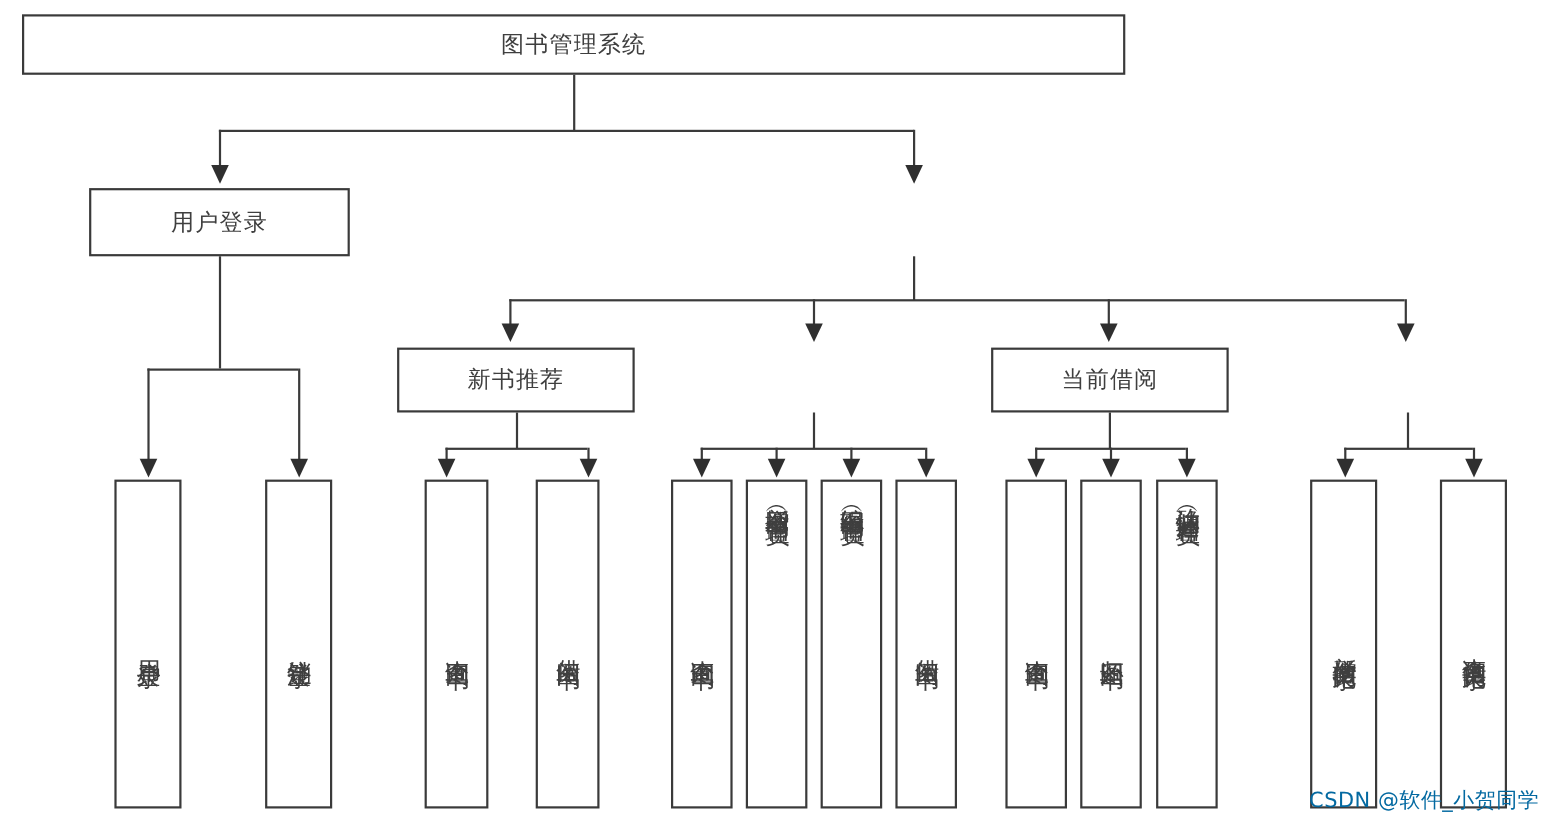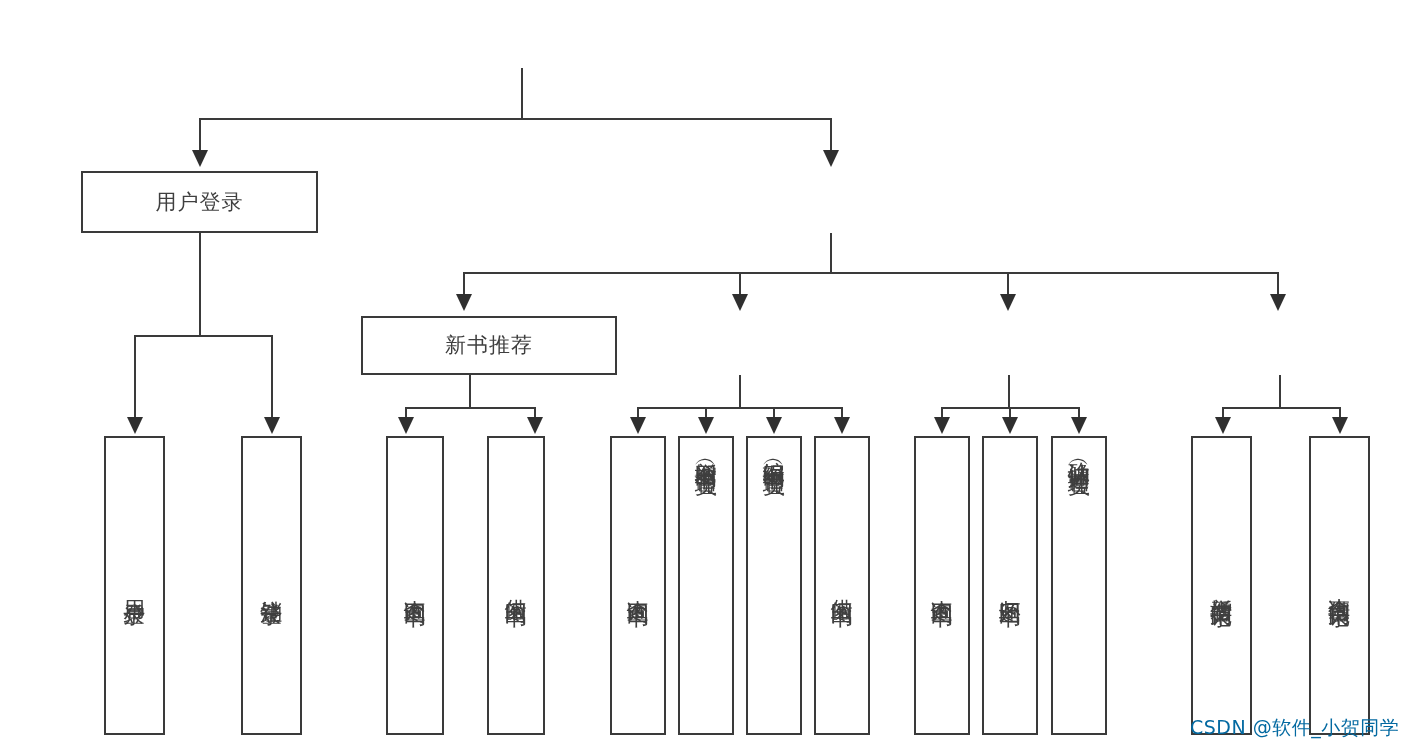--- a/index.html
+++ b/index.html
@@ -82,20 +82,23 @@
     letter-spacing: 0.5px;
     white-space: nowrap;
     font-family: "DejaVu Sans", "Liberation Sans", sans-serif;
   }
 </style>
 </head>
 <body>
 
 <div id="canvas">
 
+  <div class="node" style="left:20px; top:13px; width:1003px; height:55px;">
+    <span class="node-label">图书管理系统</span>
+  </div>
 
   <div class="vline" style="left:521px; top:68px; height:51px;"></div>
 
   <div class="hline" style="left:199px; top:118px; width:632px;"></div>
 
   <div class="vline" style="left:199px; top:118px; height:34px;"></div>
   <div class="arrow" style="left:192px; top:150px;"></div>
 
   <div class="vline" style="left:830px; top:118px; height:34px;"></div>
   <div class="arrow" style="left:823px; top:150px;"></div>
@@ -116,22 +119,25 @@
   <div class="hline" style="left:463px; top:272px; width:814px;"></div>
   <div class="vline" style="left:463px; top:272px; height:24px;"></div>
   <div class="arrow" style="left:456px; top:294px;"></div>
   <div class="vline" style="left:739px; top:272px; height:24px;"></div>
   <div class="arrow" style="left:732px; top:294px;"></div>
   <div class="vline" style="left:1007px; top:272px; height:24px;"></div>
   <div class="arrow" style="left:1000px; top:294px;"></div>
   <div class="vline" style="left:1277px; top:272px; height:24px;"></div>
   <div class="arrow" style="left:1270px; top:294px;"></div>
 
-  <div class="node" style="left:361px; top:316px; width:256px; height:59px;">
+  <div class="node" style="left:361px; top:316px; width:216px; height:59px;">
     <span class="node-label">新书推荐</span>
+  </div>
+  <div class="node" style="left:901px; top:316px; width:216px; height:59px;">
+    <span class="node-label">当前借阅</span>
   </div>
 
   <div class="vline" style="left:469px; top:375px; height:33px;"></div>
   <div class="hline" style="left:405px; top:407px; width:129px;"></div>
   <div class="vline" style="left:405px; top:407px; height:12px;"></div>
   <div class="arrow" style="left:398px; top:417px;"></div>
   <div class="vline" style="left:534px; top:407px; height:12px;"></div>
   <div class="arrow" style="left:527px; top:417px;"></div>
 
   <div class="vline" style="left:739px; top:375px; height:33px;"></div>

